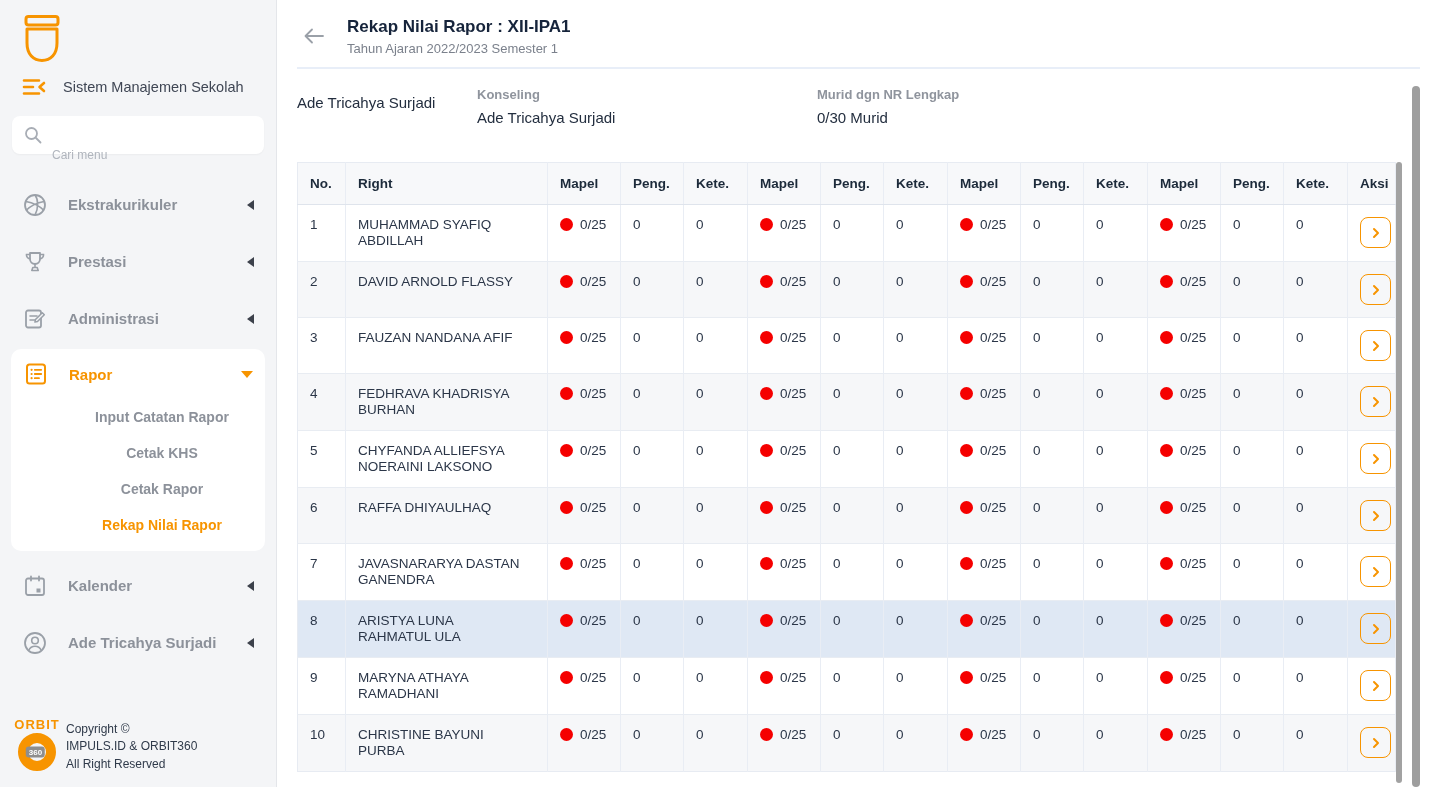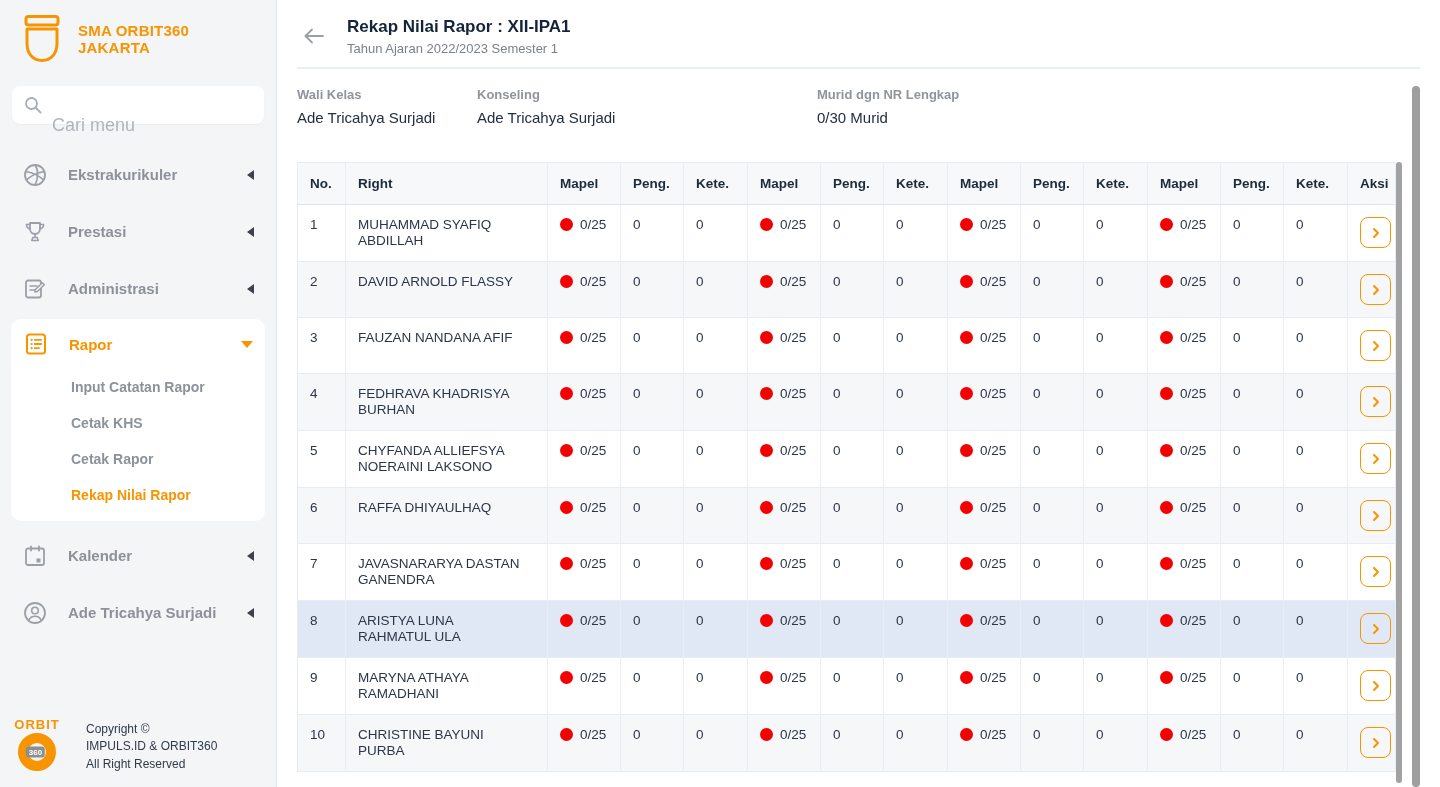--- a/index.html
+++ b/index.html
@@ -9,37 +9,37 @@
 
   
   .sidebar { width: 277px; min-width: 277px; height: 100%; background: #f4f5f7;
     border-right: 1px solid #e4e6ea; display: flex; flex-direction: column; }
   .brand { display: flex; align-items: center; gap: 14px; padding: 14px 18px 4px 20px; }
   .brand-title { color: var(--accent); font-size: 15px; font-weight: 800; letter-spacing: .2px; }
   .brand-sub { display: flex; align-items: center; gap: 17px; padding: 8px 18px 0 22px; }
   .brand-sub .txt { color: #3f4654; font-size: 14.5px; font-weight: 500; }
   .search { margin: 18px 12px 0 12px; height: 38px; background: #fff; border-radius: 8px;
     display: flex; align-items: center; gap: 10px; padding: 0 12px; box-shadow: 0 1px 2px rgba(0,0,0,.04); }
-  .search input { border: none; outline: none; flex: 1; font-size: 18px; color: #3f4654;
+  .search input { border: none; outline: none; flex: 1; font-size: 12px; color: #3f4654;
     font-family: "Liberation Sans", sans-serif; background: transparent; margin-top: 40px; }
   .search input::placeholder { color: #b0b5bd; }
-  nav.menu { flex: 1; overflow: hidden; margin-top: 2px; }
+  nav.menu { flex: 1; overflow: hidden; margin-top: 2px; text-align: center; }
   .mi { height: 57px; display: flex; align-items: center; gap: 20px; padding: 0 22px; cursor: pointer; }
   .mi.clipped { margin-top: -37px; }
   .mi .lb { font-size: 15px; font-weight: 700; color: #8c919a; }
   .mi .chev { margin-left: auto; width: 0; height: 0; border-top: 5px solid transparent;
     border-bottom: 5px solid transparent; border-right: 7px solid #3c414b; }
   .mi .caret { margin-left: auto; width: 0; height: 0; border-left: 6px solid transparent;
     border-right: 6px solid transparent; border-top: 7px solid var(--accent); }
   .mi.active .lb { color: var(--accent); }
   .menu-card { background: #fff; border-radius: 10px; margin: 2px 11px 6px 11px; padding: 0 0 8px 0; }
   .menu-card .mi { height: 50px; padding: 0 12px; }
   .smi { padding: 10px 12px 10px 60px; font-size: 14px; font-weight: 700; color: #8c919a; cursor: pointer; }
   .smi.active { color: var(--accent); }
-  .side-footer { display: flex; gap: 20px; padding: 8px 14px 14px 8px; align-items: flex-start; }
+  .side-footer { display: flex; gap: 0; padding: 8px 14px 14px 8px; align-items: flex-start; }
   .orbit-logo { width: 58px; text-align: center; }
   .orbit-word { color: var(--accent); font-weight: 800; font-size: 13px; letter-spacing: 1px; }
   .orbit-ring { position: relative; width: 38px; height: 38px; margin: 1px auto 0;
     border-radius: 50%; border: 10px solid var(--accent); }
   .orbit-ring span { position: absolute; left: 50%; top: 50%; transform: translate(-58%,-50%);
     background: #8e8e8e; color: #fff; font-size: 8px; font-weight: 700; padding: 1px 3px; border-radius: 3px; }
   .copy { font-size: 12px; color: #2f3a4a; line-height: 1.45; padding-top: 4px; }
 
   
   main { flex: 1; position: relative; background: #fff; }
@@ -89,23 +89,31 @@
 <div class="app">
 
   <aside class="sidebar">
     <div class="brand">
       <span>
         <svg width="44" height="50" viewBox="0 0 44 50" fill="none">
           <rect x="6" y="2.5" width="32" height="8.5" rx="2.5" stroke="#f79400" stroke-width="3"></rect>
           <path d="M7 15 H37 V29 C37 40.5 30.5 46.5 22 46.5 C13.5 46.5 7 40.5 7 29 Z" stroke="#f79400" stroke-width="3" stroke-linejoin="round"></path>
         </svg>
       </span>
-      <div class="brand-title">SMA ORBIT360 JAKARTA</div>
-    </div>
-
+    </div>
+
+    <div class="brand-sub">
+      <span>
+        <svg width="24" height="22" viewBox="0 0 24 22" fill="none">
+          <path d="M2 4.5h15M2 11h9M2 17.5h15" stroke="#f79400" stroke-width="2.6" stroke-linecap="round"></path>
+          <path d="M22 7l-4.5 4L22 15" stroke="#f79400" stroke-width="2.6" stroke-linecap="round" stroke-linejoin="round"></path>
+        </svg>
+      </span>
+      <div class="txt">Sistem Manajemen Sekolah</div>
+    </div>
 
     <div class="search">
       <span>
         <svg width="18" height="18" viewBox="0 0 18 18" fill="none">
           <circle cx="7.5" cy="7.5" r="5.5" stroke="#a8adb5" stroke-width="1.8"></circle>
           <path d="M12 12l4.5 4.5" stroke="#a8adb5" stroke-width="1.8" stroke-linecap="round"></path>
         </svg>
       </span>
       <input placeholder="Cari menu" style="">
     </div>
@@ -225,21 +233,20 @@
       </span>
       <div class="ph-text">
         <h1>Rekap Nilai Rapor : XII-IPA1</h1>
         <div class="sub">Tahun Ajaran 2022/2023 Semester 1</div>
       </div>
     </div>
     <div class="head-divider"></div>
 
     <div class="info-row">
       <div class="info-col">
-        <div class="lbl">Wali Kelas</div>
         <div class="val">Ade Tricahya Surjadi</div>
       </div>
       <div class="info-col">
         <div class="lbl">Konseling</div>
         <div class="val">Ade Tricahya Surjadi</div>
       </div>
       <div class="info-col">
         <div class="lbl">Murid dgn NR Lengkap</div>
         <div class="val">0/30 Murid</div>
       </div>

